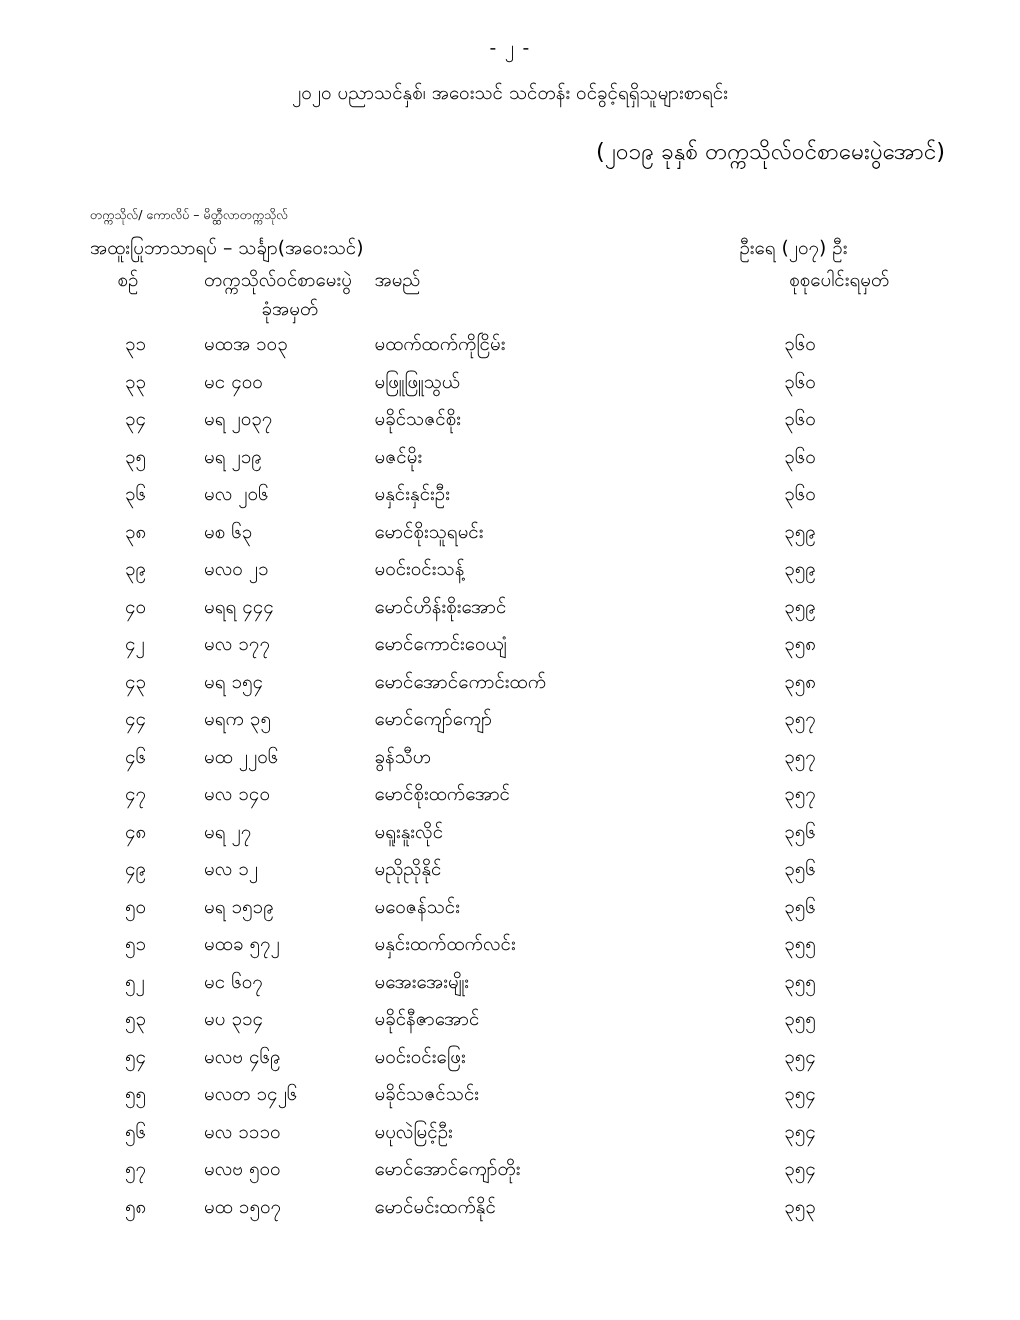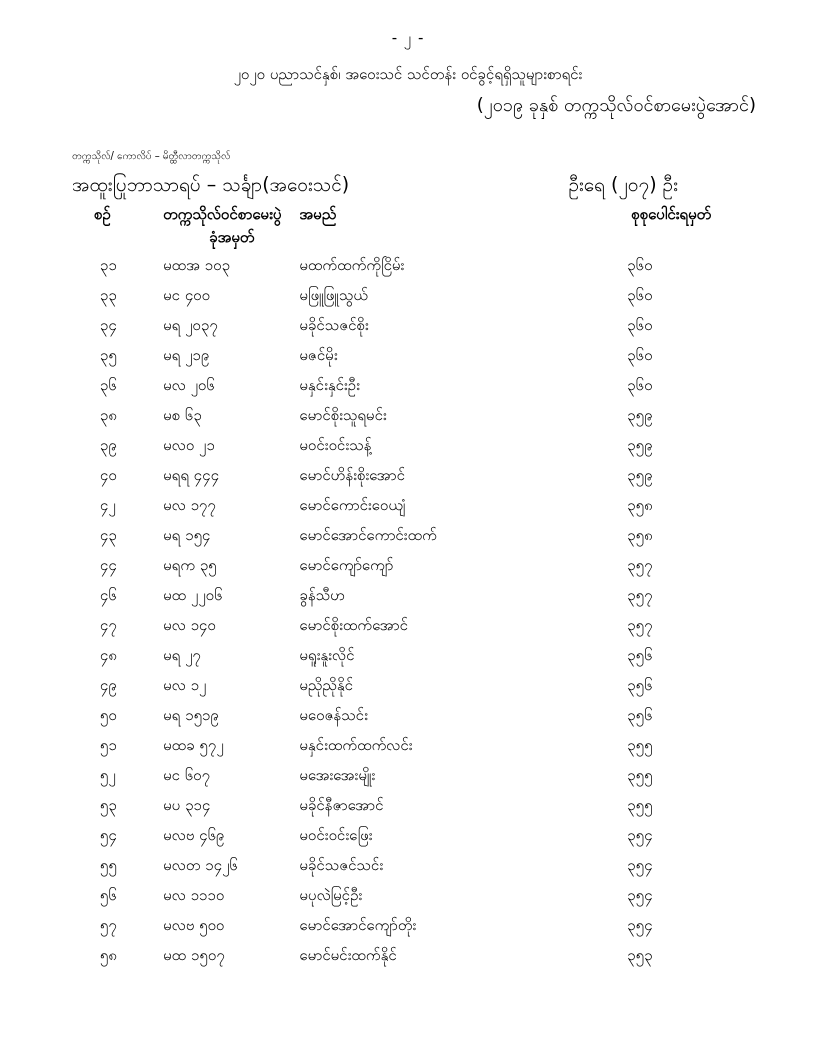--- a/index.html
+++ b/index.html
@@ -25,50 +25,50 @@
   .page-number {
     text-align: center;
     font-size: 15px;
     letter-spacing: 1px;
     margin-top: 4px;
     margin-bottom: 14px;
   }
   .doc-title {
     text-align: center;
     font-size: 15px;
-    margin-bottom: 7px;
+    margin-bottom: 23px;
   }
   .doc-subtitle {
     text-align: right;
     font-size: 18px;
     margin-bottom: 29px;
   }
   .meta-line {
     font-size: 10px;
     margin-left: 12px;
     margin-bottom: 8px;
   }
   .meta-row {
     display: flex;
     justify-content: space-between;
     align-items: flex-start;
-    font-size: 19px;
+    font-size: 15px;
     margin-left: 12px;
     margin-bottom: 4px;
   }
   .meta-row .right {
     margin-right: 78px;
   }
   table.roster {
     width: 100%;
     border-collapse: collapse;
     font-size: 15px;
   }
   table.roster th {
-    font-weight: bold;
+    font-weight: normal;
     text-align: left;
     padding: 0 0 2px 0;
     vertical-align: top;
   }
   table.roster td {
     padding: 4px 0 4px 0;
     vertical-align: top;
     white-space: nowrap;
   }
   .col-no {

